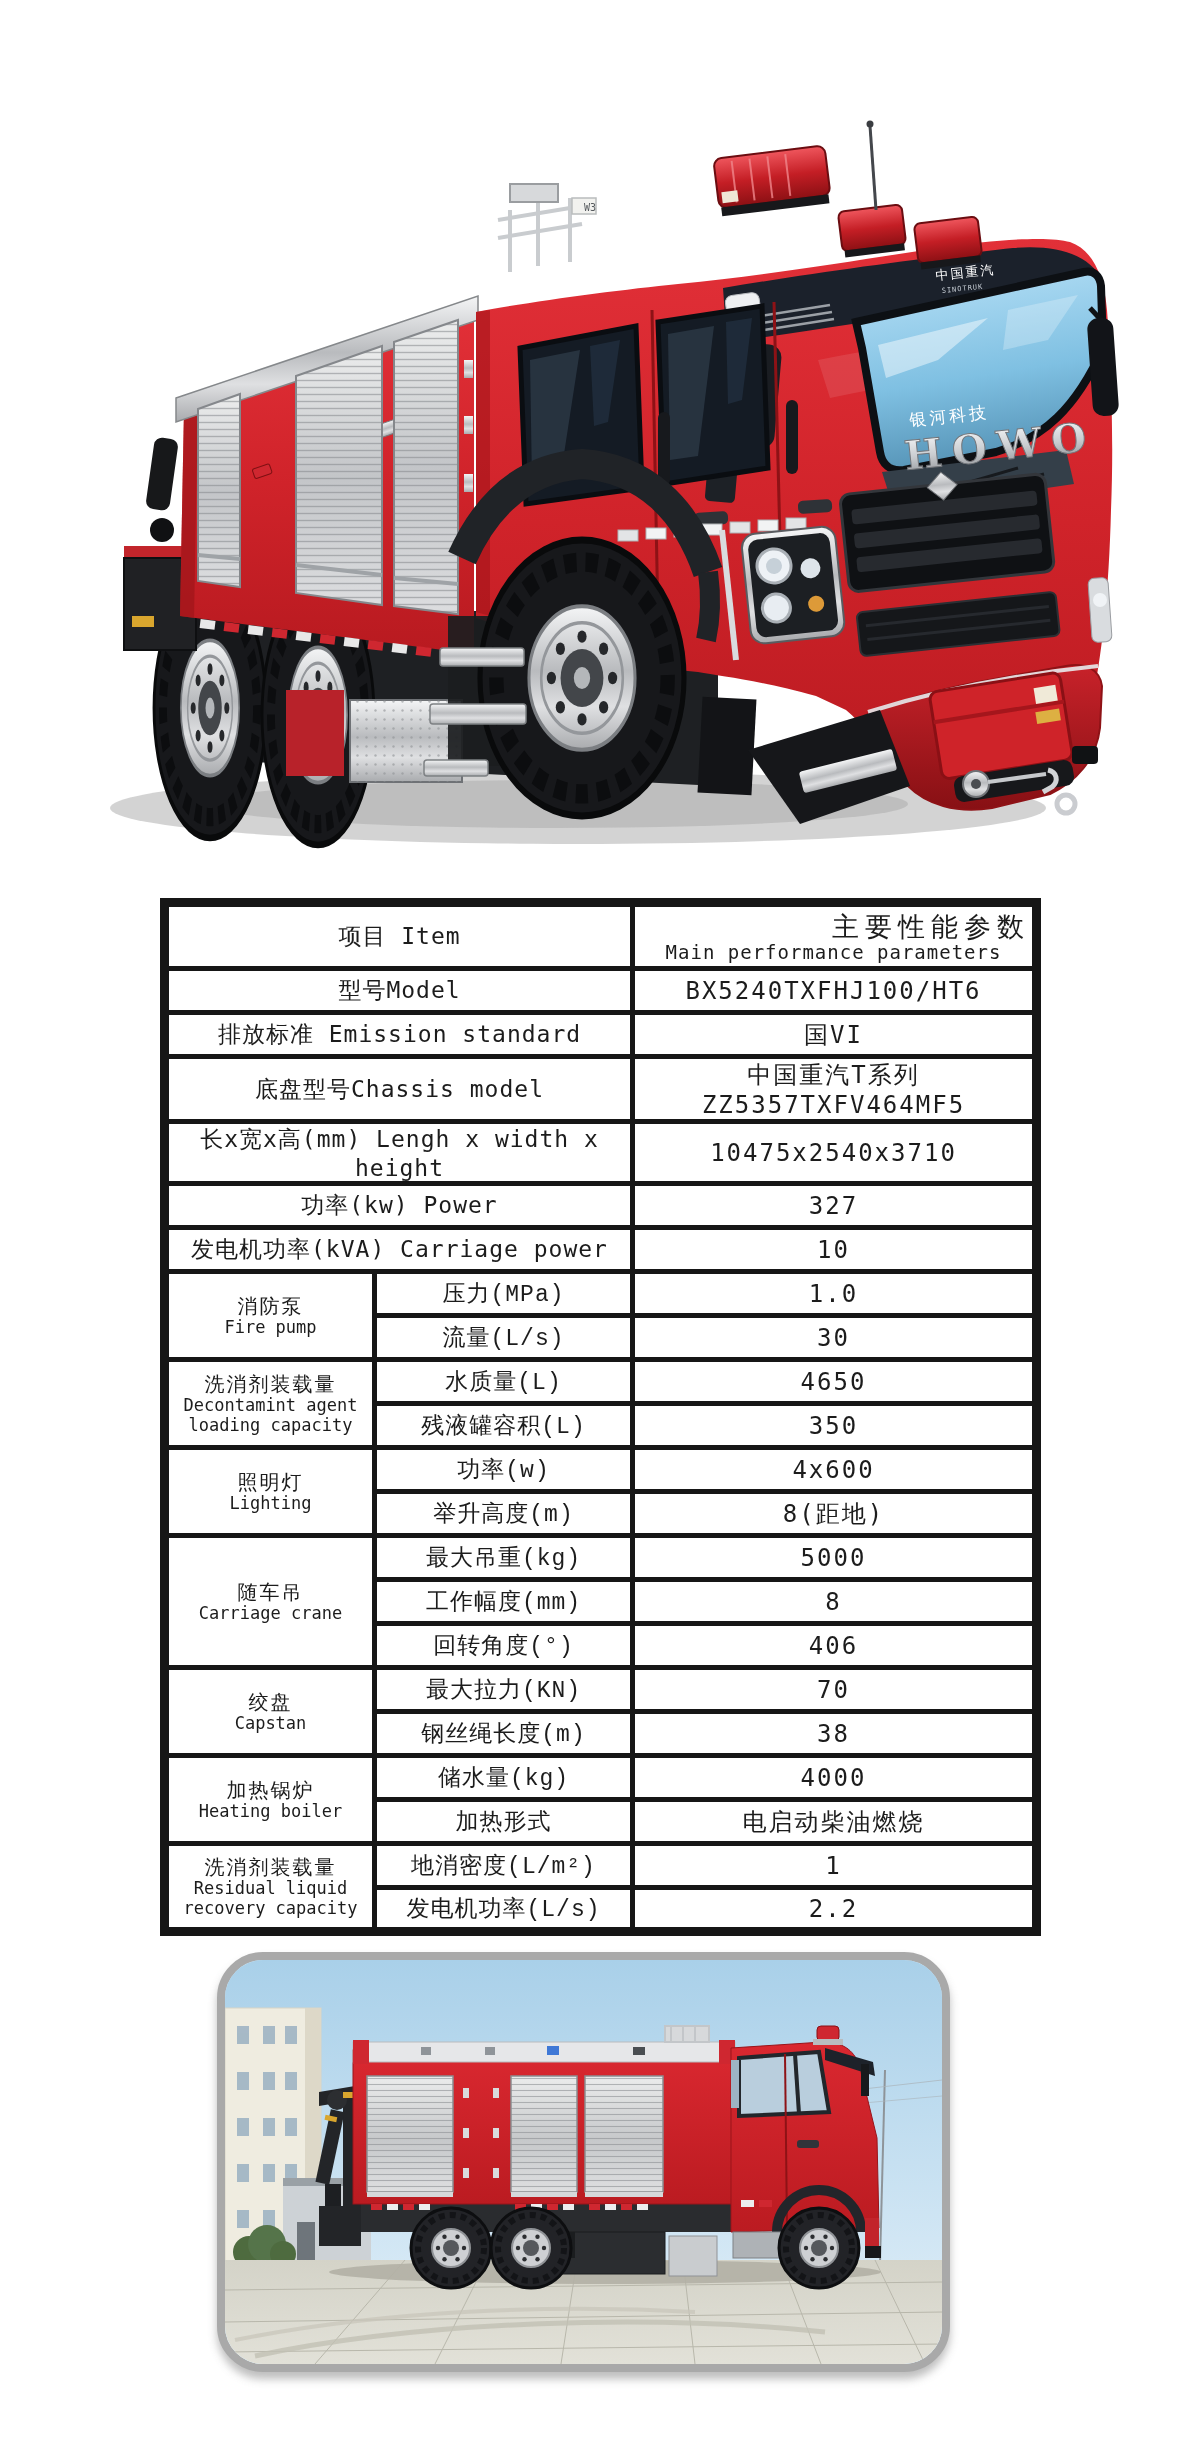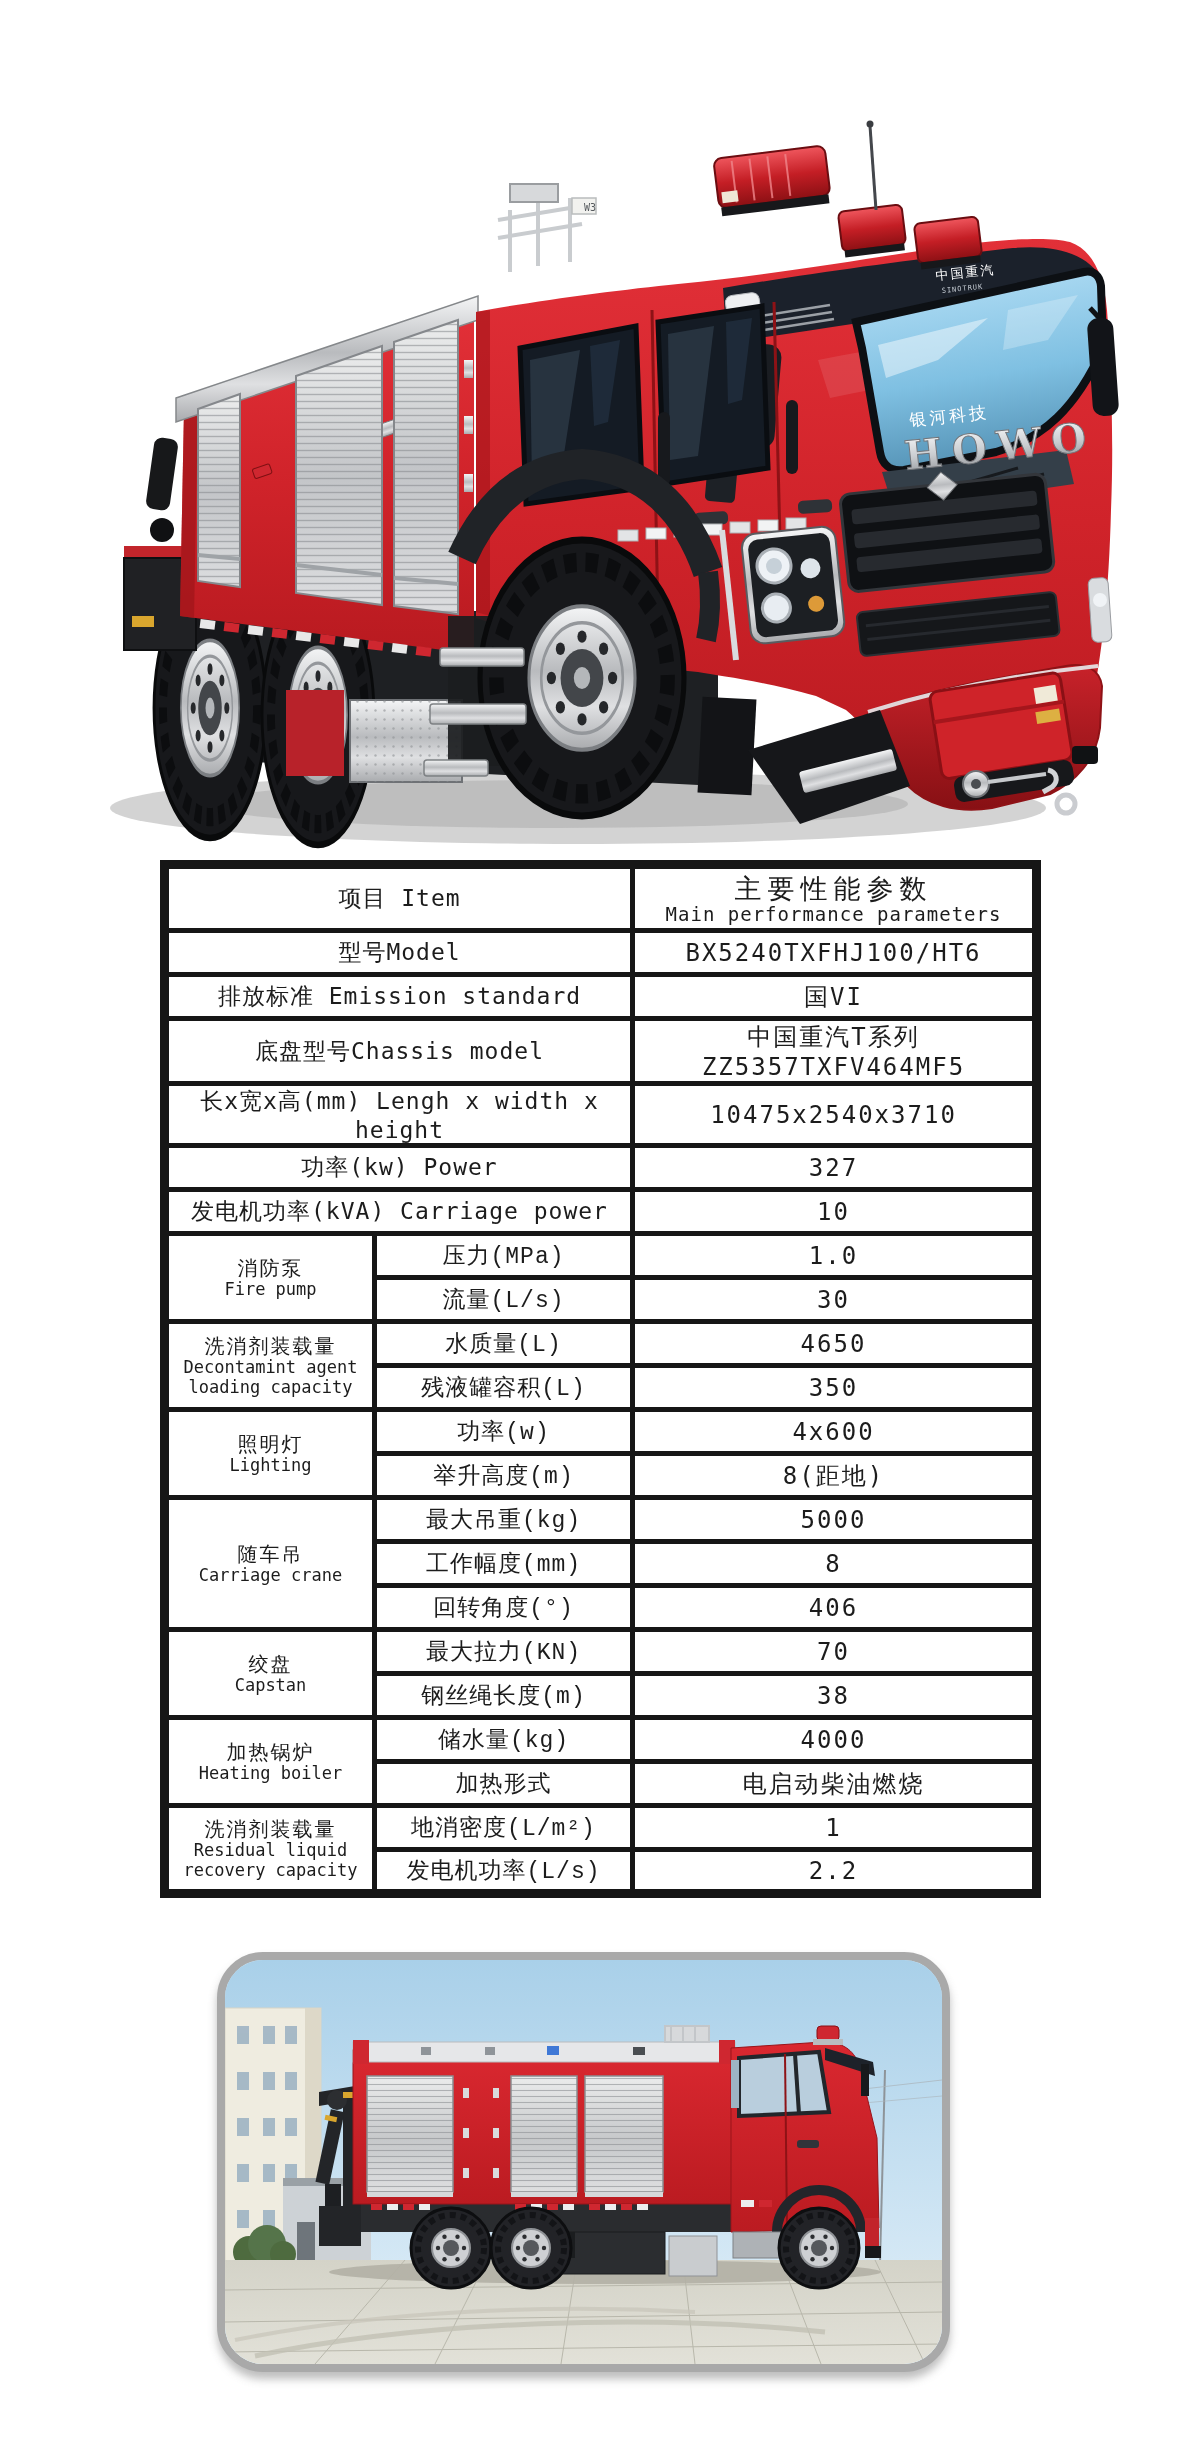--- a/index.html
+++ b/index.html
@@ -2,30 +2,30 @@
 <html><head>
 <meta charset="utf-8">
 <style>
   html,body{margin:0;padding:0;background:#ffffff;}
   .page{position:relative;width:1155px;height:2443px;background:#ffffff;overflow:hidden;
         font-family:"DejaVu Sans Mono","DejaVu Sans",monospace;color:#1c1c1c;}
   
   .hero{position:absolute;left:58px;top:60px;width:1062px;height:800px;}
   .hero svg{display:block;width:100%;height:100%;}
   
-  table.spec{position:absolute;left:160px;top:860px;width:880px;border-collapse:collapse;
+  table.spec{position:absolute;left:160px;top:898px;width:880px;border-collapse:collapse;
              table-layout:fixed;border:9px solid #161616;}
   table.spec td{border:5px solid #161616;text-align:center;vertical-align:middle;padding:0 2px;
                 overflow:hidden;}
   tr.r{height:44px;}
   tr.r-head{height:66px;}
   .lab{font-size:23px;letter-spacing:1px;}
   .sub{font-size:23px;letter-spacing:1px;font-family:Liberation Mono, monospace;}
   .val{font-size:24px;letter-spacing:2px;}
-  .hd-cn{font-size:27px;letter-spacing:6px;line-height:1.15;}
+  .hd-cn{font-size:27px;letter-spacing:6px;line-height:1.15;text-align:right;}
   .hd-en{font-size:19px;letter-spacing:1px;line-height:1.1;}
   .g-cn{font-size:20px;letter-spacing:2px;line-height:1.2;}
   .g-en{font-size:17px;line-height:1.12;}
   
   .photo2{position:absolute;left:217px;top:1952px;width:733px;height:420px;box-sizing:border-box;
           border:8px solid #a9a9a9;border-radius:46px;overflow:hidden;
           box-shadow:0 7px 8px rgba(110,110,110,.45);background:#cfe4f2;}
   .photo2 svg{display:block;width:717px;height:404px;}
 </style>
 </head>

